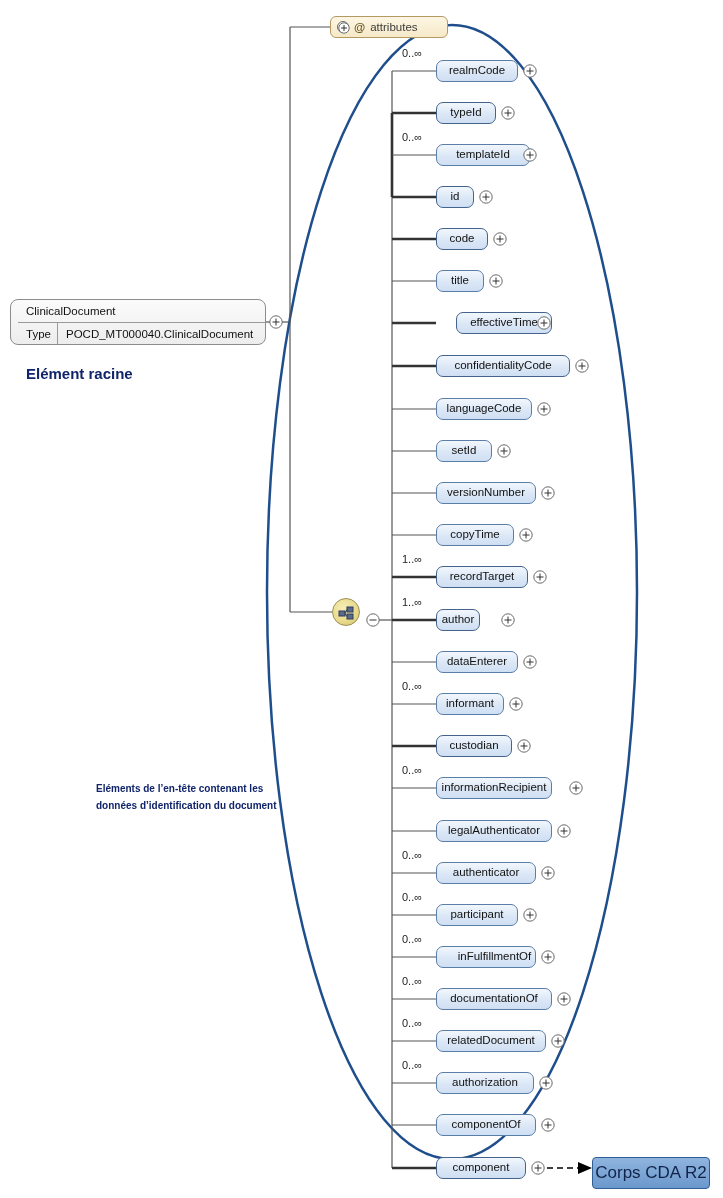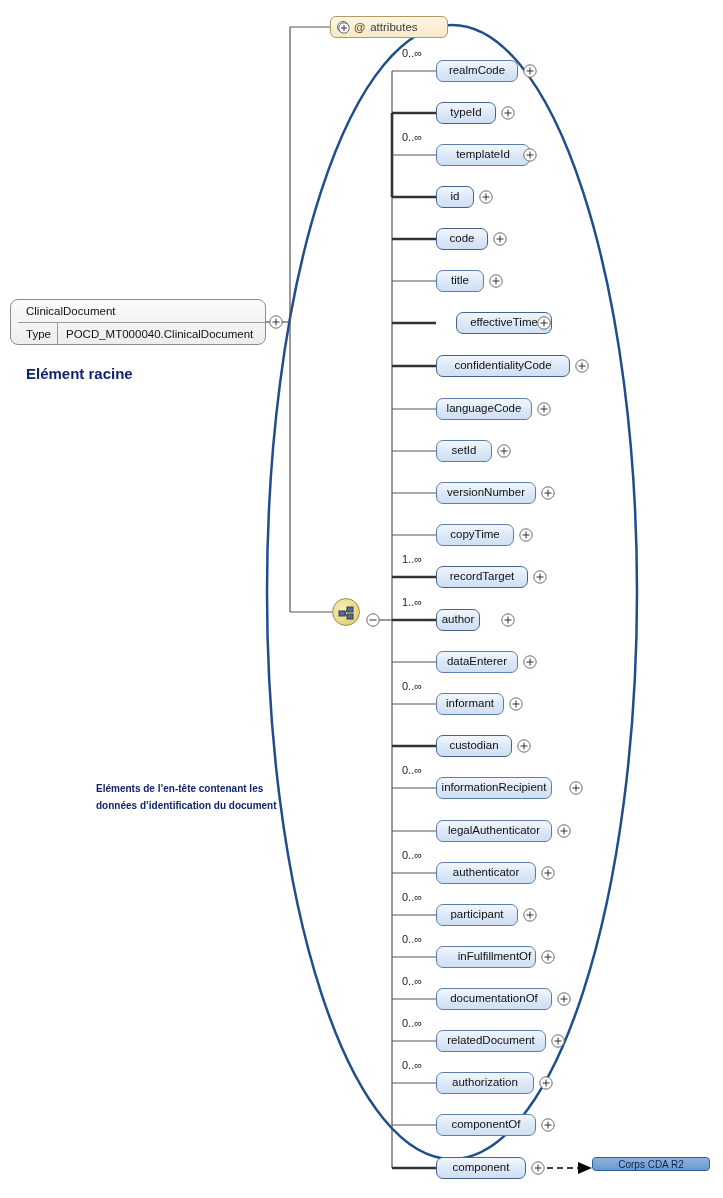--- a/index.html
+++ b/index.html
@@ -156,25 +156,25 @@
     width: 190px;
   }
   
   .corps {
     position: absolute;
     box-sizing: border-box;
     border: 1px solid #2f5e97;
     border-radius: 4px;
     background: linear-gradient(to bottom, #8fb4de 0%, #6b98cc 100%);
     color: #11234a;
-    font-size: 10px;
+    font-size: 17px;
     display: flex;
     align-items: center;
     justify-content: center;
-    height: 14px;
+    height: 32px;
     white-space: nowrap;
   }
 </style>
 </head>
 <body>
 
 <div id="canvas">
 
   <svg class="layer" viewBox="0 0 723 1198">
 

